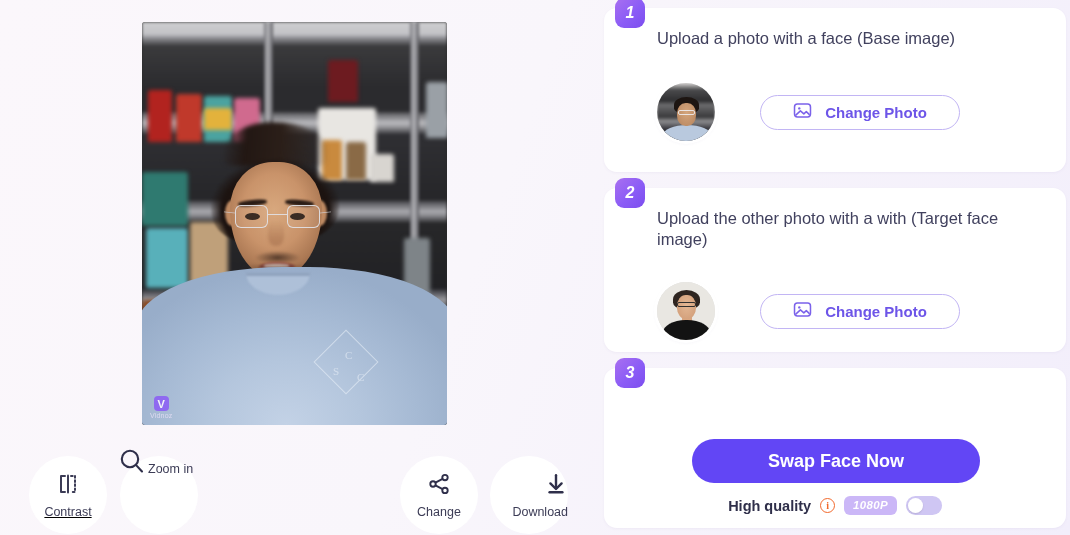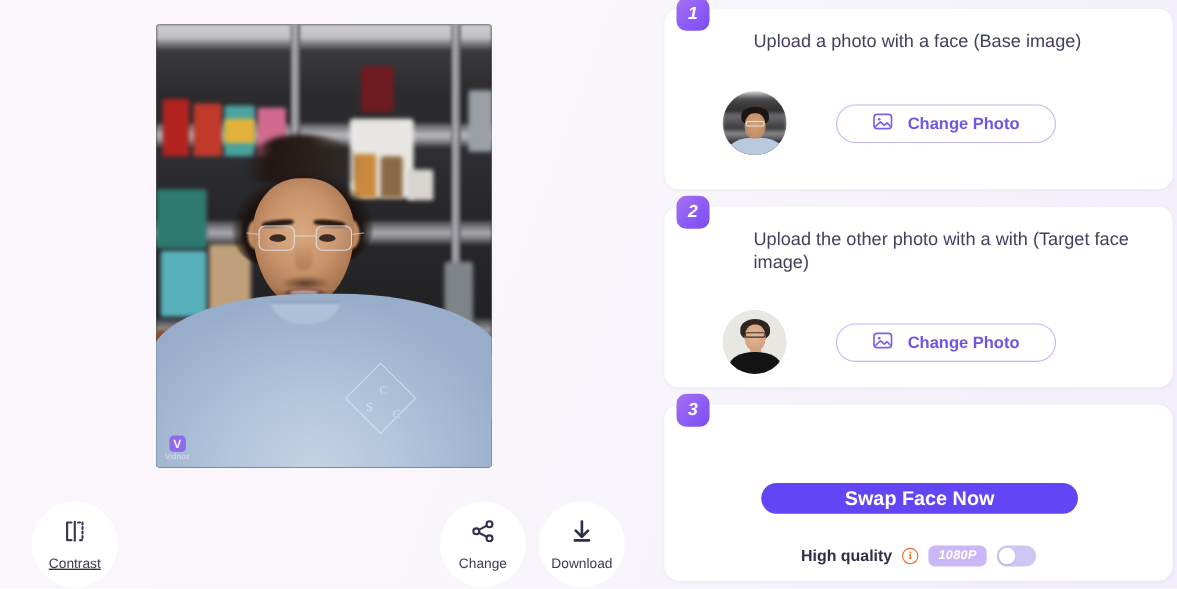--- a/index.html
+++ b/index.html
@@ -173,21 +173,21 @@
     border: none;
   }
   .tool-label {
     font-size: 12.5px; color: #3c3c56;
     font-family: "Liberation Sans", sans-serif;
     line-height: 1;
   }
   #btn-contrast { left: 29px; top: 456px; text-decoration: underline; }
   #btn-zoom     { left: 120px; top: 456px; }
   #btn-share    { left: 400px; top: 456px; }
-  #btn-download { left: 490px; top: 456px; }
+  #btn-download { left: 490px; top: 456px; align-items: flex-end; }
 
   
   #btn-zoom { justify-content: flex-start; align-items: flex-start; }
   #zoom-float {
     position: absolute;
     left: -3px; top: -9px;
     display: flex; align-items: center; gap: 1px;
   }
   #zoom-float .tool-label { margin-top: 10px; }
 
@@ -219,21 +219,20 @@
     display: flex; align-items: center; justify-content: center;
     font-family: "Liberation Sans", sans-serif;
   }
   .card-title {
     position: absolute;
     left: 53px; right: 22px; top: 20px;
     font-size: 16.5px;
     color: #41415e;
     line-height: 1.28;
     font-family: "Liberation Sans", sans-serif;
-    margin-left: 28px;
   }
   .card-row {
     position: absolute;
     left: 53px; display: flex; align-items: center; gap: 45px;
   }
   #row-1 { top: 75px; }
   #row-2 { top: 94px; }
 
   .avatar {
     width: 58px; height: 58px; border-radius: 50%;
@@ -278,21 +277,21 @@
     font-size: 15px; font-weight: bold;
     font-family: "Liberation Sans", sans-serif;
     cursor: pointer;
     min-width: 200px;
     justify-content: center;
   }
 
   #swap-btn {
     position: absolute;
     left: 88px; top: 71px;
-    width: 288px; height: 28px;
+    width: 288px; height: 44px;
     border-radius: 999px;
     background: #6246f5;
     color: #ffffff;
     font-size: 18px; font-weight: bold;
     border: none; cursor: pointer;
     font-family: "Liberation Sans", sans-serif;
   }
   #quality-row {
     position: absolute;
     left: 0; right: 0; top: 128px;
@@ -405,20 +404,31 @@
     <span>
       <svg width="24" height="24" viewBox="0 0 24 24" fill="none">
         <path d="M9 4 H5 V20 H9" stroke="#3c3c56" stroke-width="2" stroke-linecap="round" stroke-linejoin="round"></path>
         <line x1="12" y1="3.5" x2="12" y2="20.5" stroke="#3c3c56" stroke-width="2" stroke-linecap="round"></line>
         <path d="M15 4 H19 V20 H15" stroke="#3c3c56" stroke-width="2" stroke-linecap="round" stroke-linejoin="round" stroke-dasharray="1.7 2.4"></path>
       </svg>
     </span>
     <span class="tool-label">Contrast</span>
   </div>
 
+  <div class="tool-btn" id="btn-zoom">
+    <div id="zoom-float">
+      <span>
+        <svg width="30" height="30" viewBox="0 0 30 30" fill="none">
+          <circle cx="13" cy="12" r="8.2" stroke="#2f2f4a" stroke-width="2.1"></circle>
+          <line x1="19.1" y1="18.1" x2="25" y2="24.5" stroke="#2f2f4a" stroke-width="2.1" stroke-linecap="round"></line>
+        </svg>
+      </span>
+      <span class="tool-label">Zoom in</span>
+    </div>
+  </div>
 
   <div class="tool-btn" id="btn-share">
     <span>
       <svg width="24" height="24" viewBox="0 0 24 24" fill="none">
         <circle cx="18" cy="5.6" r="2.7" stroke="#2f2f4a" stroke-width="1.9"></circle>
         <circle cx="6" cy="12" r="2.7" stroke="#2f2f4a" stroke-width="1.9"></circle>
         <circle cx="18" cy="18.4" r="2.7" stroke="#2f2f4a" stroke-width="1.9"></circle>
         <line x1="8.4" y1="10.7" x2="15.6" y2="6.9" stroke="#2f2f4a" stroke-width="1.9"></line>
         <line x1="8.4" y1="13.3" x2="15.6" y2="17.1" stroke="#2f2f4a" stroke-width="1.9"></line>
       </svg>

